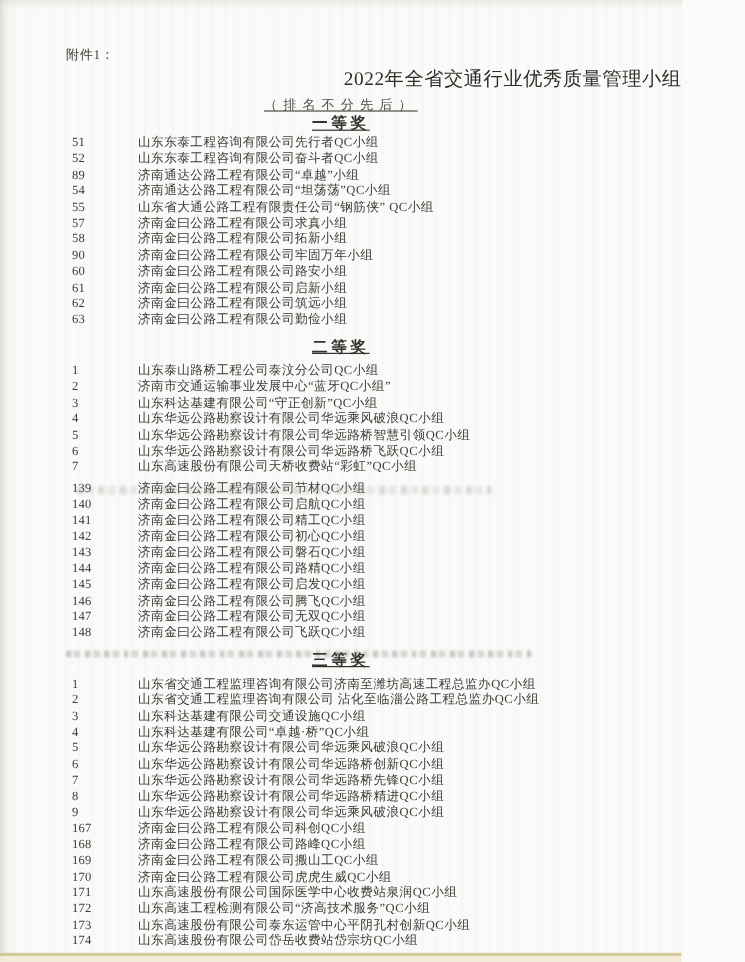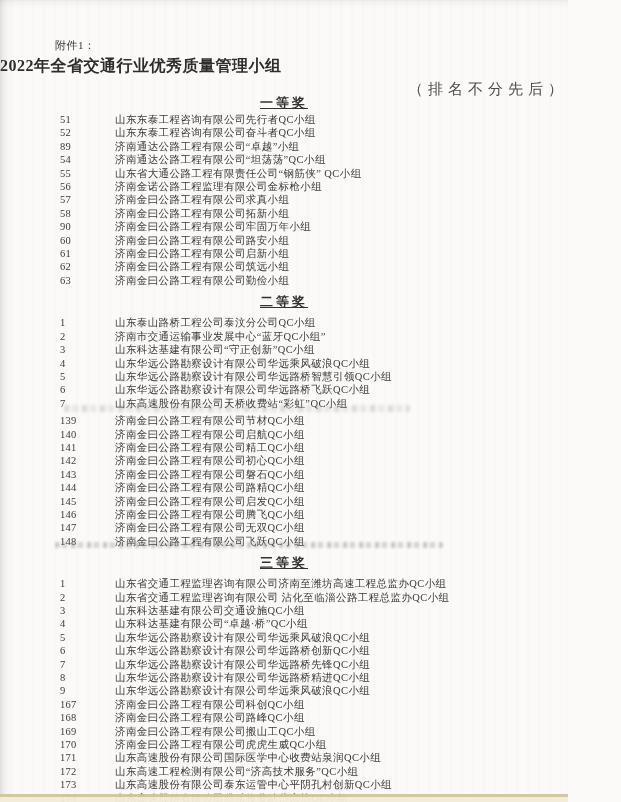--- a/index.html
+++ b/index.html
@@ -24,27 +24,28 @@
       var(--paper);
     box-shadow: inset 7px 0 14px -9px rgba(120,113,100,0.45),
                 inset 0 5px 12px -9px rgba(120,113,100,0.30);
   }
   .attachment{
     position:absolute;left:55px;top:38px;
     font-size:11px;letter-spacing:0.5px;
   }
   .title{
     position:absolute;left:0;right:0;top:56px;margin:0;
-    text-align:left;font-size:16px;font-weight:bold;
+    text-align:right;font-size:16px;font-weight:normal;
     letter-spacing:0.5px;color:#2e2d2a;
   }
   .subtitle{
     position:absolute;left:0;right:0;top:80px;
-    text-align:right;font-size:15px;letter-spacing:5px;
+    text-align:center;font-size:11px;letter-spacing:5px;
     color:#4c4b47;
+    text-decoration:underline;
   }
   #content{
     position:absolute;left:0;right:0;top:95px;
   }
   .sec-heading{
     text-align:center;font-size:13px;font-weight:bold;
     letter-spacing:3px;line-height:15px;margin:7px 0;
     color:#33322f;
     text-decoration:underline;
   }
@@ -105,24 +106,20 @@
           </div>
           <div class="row">
             <span class="no">54</span>
             <span class="txt">济南通达公路工程有限公司“坦荡荡”QC小组</span>
           </div>
           <div class="row">
             <span class="no">55</span>
             <span class="txt">山东省大通公路工程有限责任公司“钢筋侠” QC小组</span>
           </div>
           <div class="row">
-            <span class="no">56</span>
-            <span class="txt">济南金诺公路工程监理有限公司金标枪小组</span>
-          </div>
-          <div class="row">
             <span class="no">57</span>
             <span class="txt">济南金曰公路工程有限公司求真小组</span>
           </div>
           <div class="row">
             <span class="no">58</span>
             <span class="txt">济南金曰公路工程有限公司拓新小组</span>
           </div>
           <div class="row">
             <span class="no">90</span>
             <span class="txt">济南金曰公路工程有限公司牢固万年小组</span>

